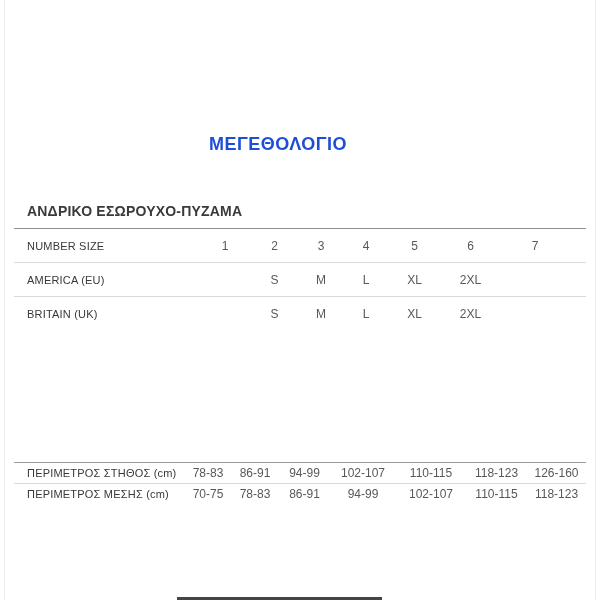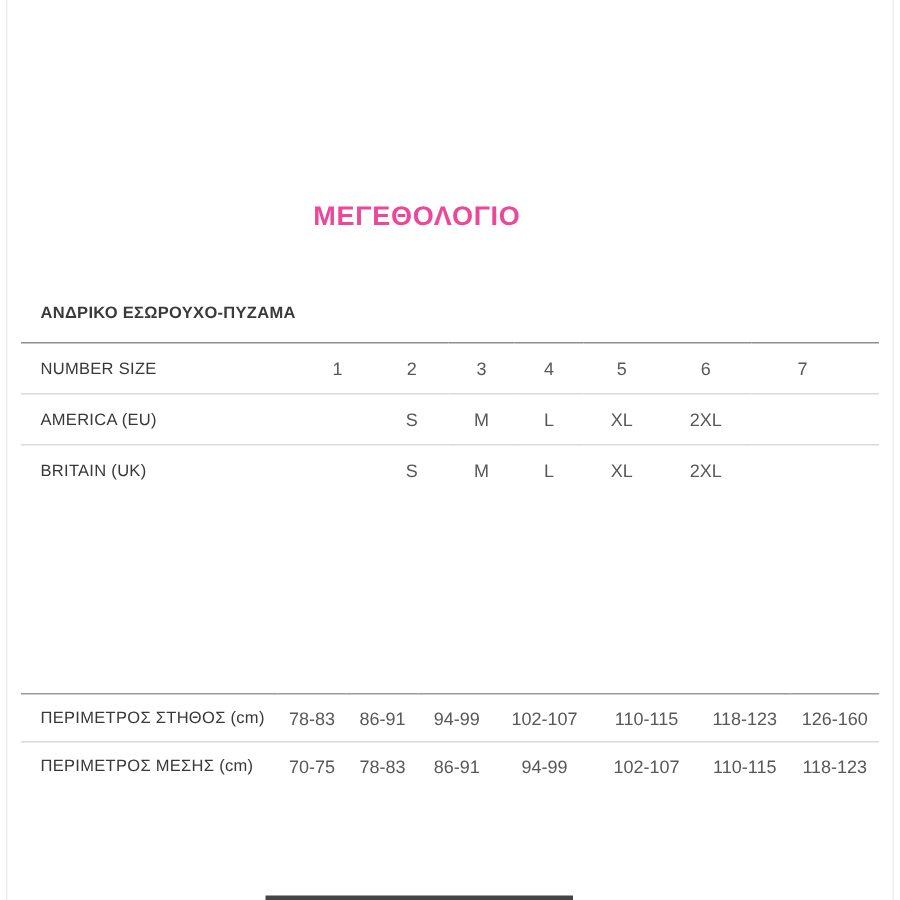--- a/index.html
+++ b/index.html
@@ -13,35 +13,35 @@
   .stage{position:absolute;inset:0;}
 
   .edge{position:absolute;top:0;bottom:0;width:1px;background:#ededed;}
   .edge.left{left:4px;}
   .edge.right{left:595px;}
 
   .modal-title{
     position:absolute;top:134px;left:0;width:556px;
     text-align:center;
     font-size:18px;font-weight:bold;letter-spacing:.5px;
-    color:#ec4899;
+    color:#1d4ed8;
   }
 
   .section-heading{
     position:absolute;top:203px;left:27px;
-    font-size:11px;font-weight:bold;letter-spacing:.2px;
+    font-size:14px;font-weight:bold;letter-spacing:.2px;
     color:#3a3a3a;
   }
 
   table{border-collapse:collapse;table-layout:fixed;position:absolute;left:14px;width:572px;}
   #size-table{top:228px;border-top:1px solid #8e8e8e;}
   #meas-table{top:462px;border-top:1px solid #9a9a9a;}
 
   #size-table tr{height:34px;}
-  #meas-table tr{height:32px;}
+  #meas-table tr{height:21px;}
 
   #size-table tr:not(:last-child) td,
   #meas-table tr:not(:last-child) td{
     border-bottom:1px solid #dadada;
   }
 
   td{vertical-align:middle;padding:0;}
   td.lbl{
     text-align:left;padding-left:13px;
     font-size:11px;font-weight:normal;letter-spacing:.2px;

